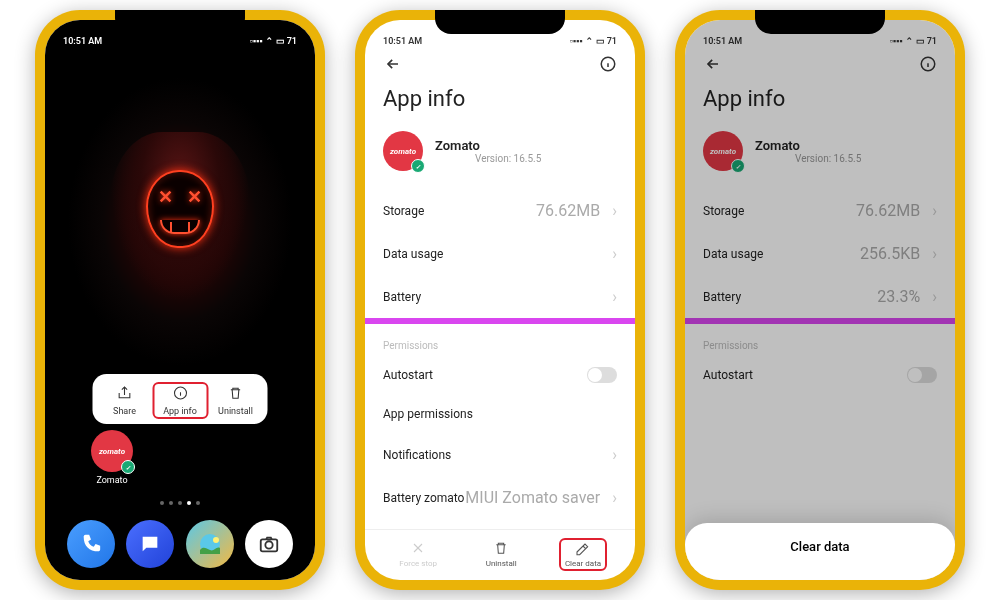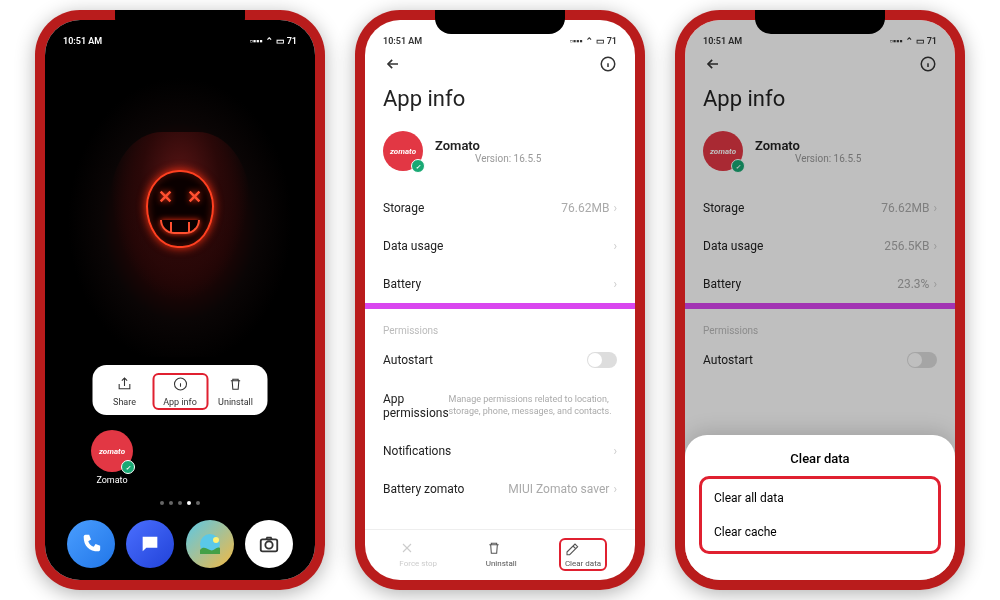--- a/index.html
+++ b/index.html
@@ -9,21 +9,21 @@
     width: 1000px;
     height: 600px;
     display: flex;
     justify-content: space-around;
     align-items: center;
     padding: 10px 20px;
   }
   .phone {
     width: 290px;
     height: 580px;
-    background: #b91c1c;
+    background: #eab308;
     border-radius: 45px;
     padding: 10px;
     position: relative;
     box-shadow: 0 4px 20px rgba(0,0,0,0.3);
   }
   .screen {
     width: 100%;
     height: 100%;
     border-radius: 35px;
     overflow: hidden;
@@ -113,21 +113,21 @@
     border-radius: 0 0 40px 40px;
     box-shadow: 0 0 6px #ff3010;
   }
   .mouth::before, .mouth::after {
     content:''; position:absolute; width:2px; height:10px; background:#ff5030; top:2px;
   }
   .mouth::before{left:8px;} .mouth::after{right:8px;}
 
   .context-menu {
     position: absolute;
-    top: 345px;
+    top: 354px;
     left: 50%;
     transform: translateX(-50%);
     background: #fff;
     border-radius: 14px;
     display: flex;
     padding: 8px 4px 6px;
     gap: 0;
     box-shadow: 0 4px 12px rgba(0,0,0,0.3);
   }
   .ctx-item {
@@ -204,34 +204,34 @@
     display:flex; align-items:center; gap:12px; padding: 6px 18px 18px;
   }
   .app-header .zomato-icon{width:40px;height:40px;}
   .app-header-txt .name{font-size:13px;font-weight:600;color:#222;}
   .app-header-txt .ver{font-size:10px;color:#999;margin-left:40px;}
 
   .row{
     display:flex; justify-content:space-between; align-items:center;
     padding: 12px 18px; font-size:12px; color:#222;
   }
-  .row .value{color:#aaa;font-size:12px;display:flex;align-items:flex-start;gap:4px;}
+  .row .value{color:#aaa;font-size:16px;display:flex;align-items:flex-start;gap:12px;}
   .chev{color:#ccc;}
   .section-label{font-size:10px;color:#bbb;padding: 16px 18px 4px;border-top:6px solid #d946ef;}
   .toggle{width:30px;height:16px;background:#ddd;border-radius:8px;position:relative;}
   .toggle::after{content:'';position:absolute;width:14px;height:14px;background:#fff;border-radius:50%;top:1px;left:1px;}
   .row-sub{font-size:9px;color:#aaa;line-height:1.3;margin-top:2px;}
   .row.col{flex-direction:row;align-items:flex-start;}
 
   .bottom-actions{
     margin-top:auto;
     display:flex; justify-content:space-around;
     padding:8px 10px 10px; border-top:1px solid #eee;
   }
-  .ba-item{display:flex;flex-direction:column;gap:3px;font-size:8px;color:#555;padding:2px 6px;border-radius:6px;}
+  .ba-item{display:flex;flex-direction:column;align-items:center;gap:3px;font-size:8px;color:#555;padding:2px 6px;border-radius:6px;}
   .ba-item.disabled{color:#ccc;}
   .ba-item.hl{border:2.5px solid #e02030;padding:0 4px;margin:-0.5px;}
 
   
   .sheet{
     position:absolute; bottom:0; left:0; right:0;
     background:#fff; border-top-left-radius:22px; border-top-right-radius:22px;
     z-index:10; padding: 12px 14px 16px;
     box-shadow:0 -4px 20px rgba(0,0,0,0.15);
   }
@@ -394,21 +394,20 @@
           </span>
       </div>
 
       <div class="section-label">Permissions</div>
       <div class="row">
         <span>Autostart</span>
         <div class="toggle"></div>
       </div>
       <div class="row col">
         <span>App permissions</span>
-        <span class="row-sub">Manage permissions related to location, storage, phone, messages, and contacts.</span>
       </div>
       <div class="row">
         <span>Notifications</span>
         <span class="value">
             <span class="chev">›</span>
           </span>
       </div>
       <div class="row">
         <span>Battery zomato</span>
         <span class="value">
@@ -497,20 +496,16 @@
           </span>
       </div>
       <div class="section-label">Permissions</div>
       <div class="row">
         <span>Autostart</span>
         <div class="toggle"></div>
       </div>
 
       <div class="sheet">
         <div class="sheet-title">Clear data</div>
-        <div class="sheet-options">
-          <div class="sheet-opt">Clear all data</div>
-          <div class="sheet-opt">Clear cache</div>
-        </div>
       </div>
     </div>
   </div>
 </div>
 
 </body></html>

